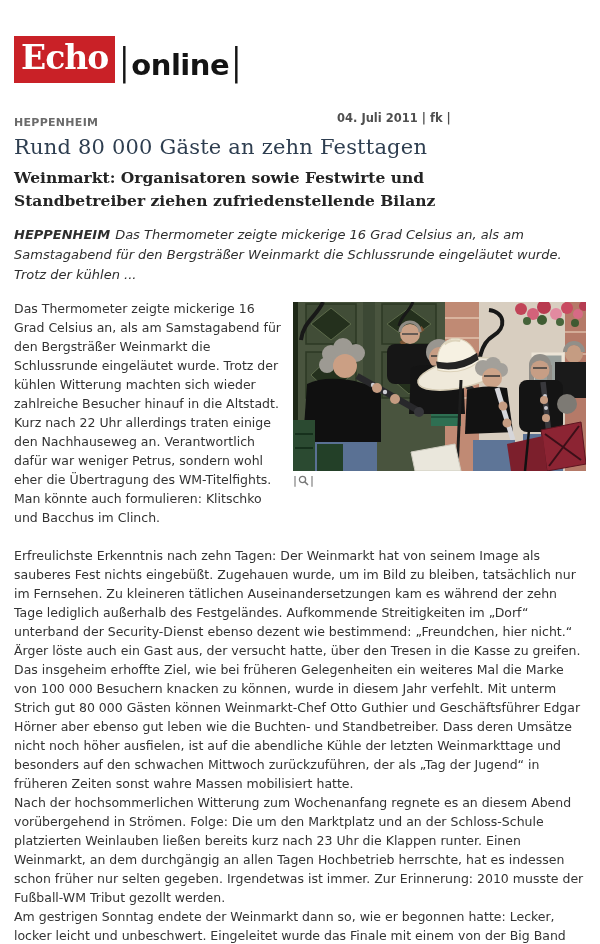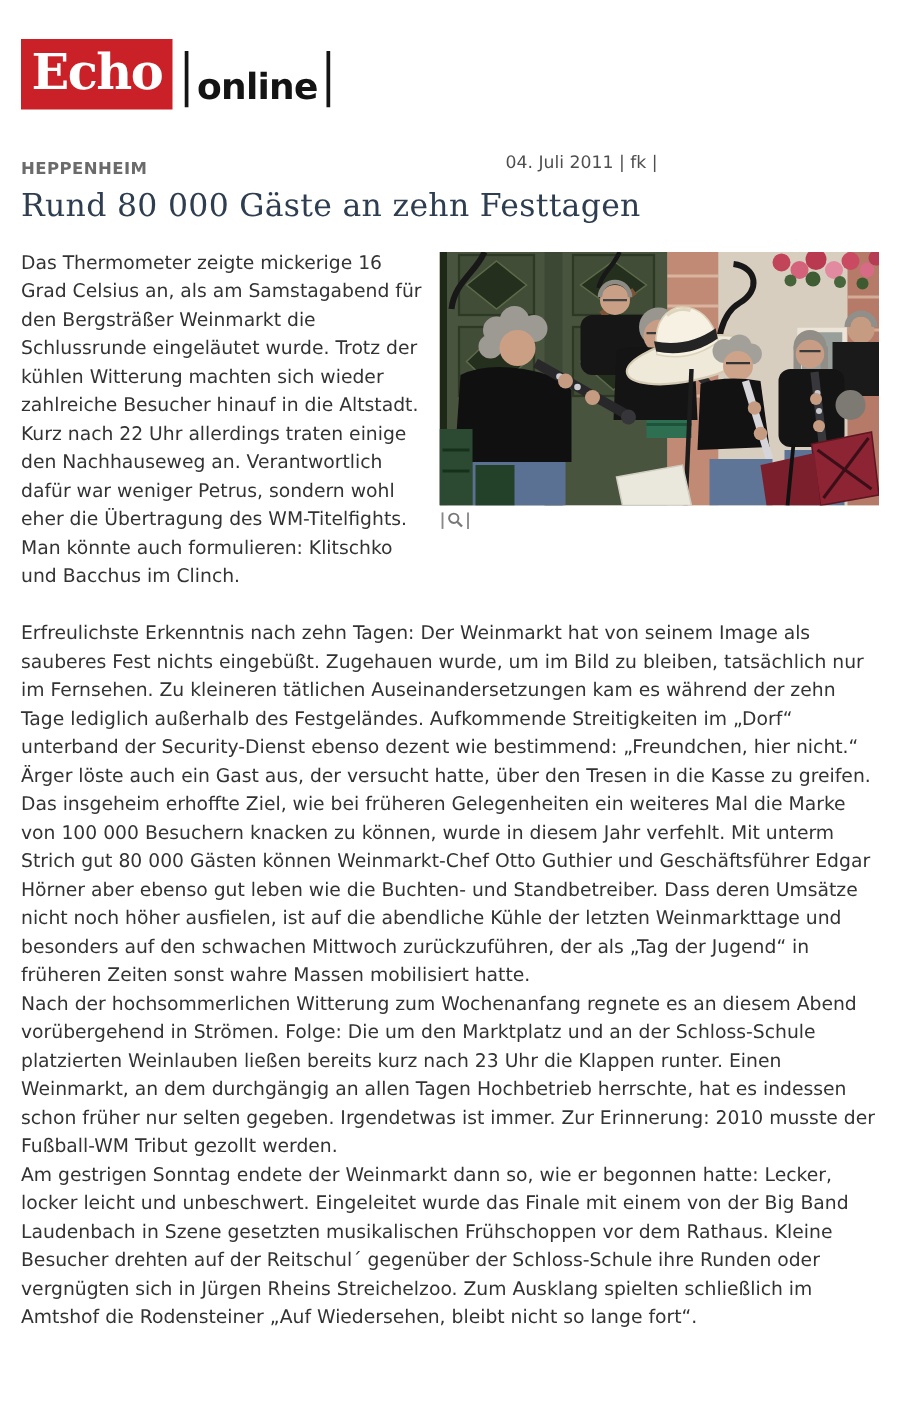--- a/index.html
+++ b/index.html
@@ -1,30 +1,30 @@
 <!DOCTYPE html>
 <html><head>
 <meta charset="utf-8">
 <style>
   html,body{margin:0;padding:0;background:#ffffff;}
   body{width:600px;height:944px;overflow:hidden;font-family:"DejaVu Sans",sans-serif;color:#333;}
   .page{padding:0 14px;}
 
   
-  .masthead{padding-top:26px;display:flex;align-items:flex-end;}
+  .masthead{padding-top:36px;display:flex;align-items:flex-end;}
   .logo-box{background:#c92127;color:#fff;font-family:"DejaVu Serif",serif;font-weight:bold;
             font-size:33px;line-height:1;padding:5px 7px 9px 7px;letter-spacing:-1px;}
   .logo-suffix{display:flex;align-items:flex-end;color:#141414;padding-bottom:3px;margin-left:2px;}
-  .logo-suffix .name{font-size:24px;font-weight:bold;letter-spacing:-0.5px;line-height:1;}
+  .logo-suffix .name{font-size:29px;font-weight:bold;letter-spacing:-0.5px;line-height:1;}
   .logo-suffix .bar{font-size:30px;font-weight:normal;line-height:1;padding:0 2px;transform:scaleY(1.25);transform-origin:bottom;}
 
   
   .meta-row{position:relative;margin-top:28px;height:15px;}
   .kicker{font-size:11px;font-weight:bold;color:#6b6b6b;letter-spacing:0.3px;}
-  .date{position:absolute;left:323px;top:0;font-size:11.5px;font-weight:normal;color:#4f4f4f;}
+  .date{position:absolute;left:323px;top:0;font-size:11.5px;font-weight:bold;color:#4f4f4f;}
 
   
   h1.headline{font-family:"DejaVu Serif",serif;font-size:21px;font-weight:400;color:#2e3e50;
               margin:8px 0 0 0;line-height:1.25;letter-spacing:0.2px;}
   h2.subheadline{font-family:"DejaVu Serif",serif;font-size:15.5px;font-weight:bold;color:#242424;
                  margin:7px 0 0 0;line-height:1.45;max-width:520px;}
 
   
   .lead{font-style:italic;font-size:13px;line-height:1.52;color:#2e2e2e;margin:13px 0 0 0;}
   .lead-kicker{font-weight:bold;margin-right:5px;}
@@ -55,21 +55,25 @@
       <span class="bar">|</span>
     </div>
   </header>
 
   <div class="meta-row">
     <span class="kicker">HEPPENHEIM</span>
     <span class="date">04. Juli 2011 | fk |</span>
   </div>
 
   <h1 class="headline">Rund 80 000 Gäste an zehn Festtagen</h1>
-
+  <h2 class="subheadline">Weinmarkt: Organisatoren sowie Festwirte und Standbetreiber ziehen zufriedenstellende Bilanz</h2>
+
+  <p class="lead">
+    <span class="lead-kicker">HEPPENHEIM</span><span>Das Thermometer zeigte mickerige 16 Grad Celsius an, als am Samstagabend für den Bergsträßer Weinmarkt die Schlussrunde eingeläutet wurde. Trotz der kühlen ...</span>
+  </p>
 
   <div class="article-body">
 
     <figure class="photo-block">
       <svg class="photo" viewBox="0 0 293 169" preserveAspectRatio="none" xmlns="http://www.w3.org/2000/svg">
 
         <rect x="0" y="0" width="293" height="169" fill="#cfc5b8"></rect>
 
         <g>
           <rect x="0" y="0" width="5" height="169" fill="#1e2817"></rect>

